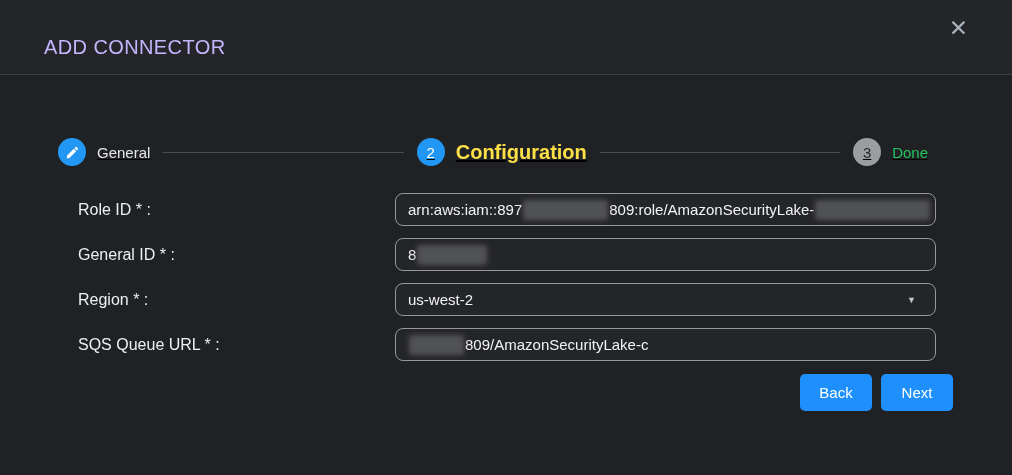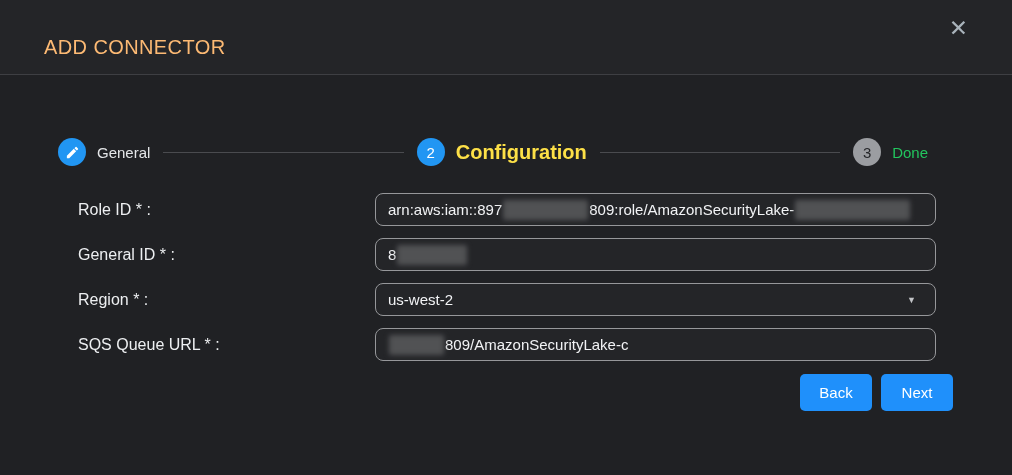--- a/index.html
+++ b/index.html
@@ -1,38 +1,38 @@
 <!DOCTYPE html>
 <html><head>
 <meta charset="utf-8">
 <style>
   * { margin:0; padding:0; box-sizing:border-box; }
   html,body { width:1012px; height:475px; background:#202124; font-family:"Liberation Sans", sans-serif; overflow:hidden; }
   .dialog { position:relative; width:1012px; height:475px; background:#202124; }
 
   
   .header { position:relative; height:75px; background:#242528; border-bottom:1px solid #3e3f43; }
-  .title { position:absolute; left:44px; top:36px; font-size:20px; color:#fdba74; letter-spacing:0.4px; }
+  .title { position:absolute; left:44px; top:36px; font-size:20px; color:#c4b5fd; letter-spacing:0.4px; }
   .close { position:absolute; right:44px; top:17px; font-size:23px; color:#a9b3bb; cursor:pointer; line-height:1; font-weight:300; }
 
   
   .stepper { display:flex; align-items:center; margin:63px 84px 0 58px; }
-  .step { display:flex; align-items:center; flex-shrink:0; }
+  .step { display:flex; align-items:center; flex-shrink:0;text-decoration:underline; }
   .circle { width:28px; height:28px; border-radius:50%; display:flex; align-items:center; justify-content:center; font-size:15px; flex-shrink:0; }
   .circle.blue { background:#2196f3; color:#fff; }
   .circle.gray { background:#9b9da1; color:#26272a; }
   .slabel { margin-left:11px; font-size:15px; color:#e4e6e8; white-space:nowrap; }
   .slabel.active { font-weight:bold; font-size:20px; color:#fde047; }
   .slabel.pending { color:#22c55e; }
   .connector { flex:1; height:1px; background:#4a4b4f; margin:0 13px; }
   .pencil-svg { width:15px; height:15px; display:block; }
 
   
   .form { margin-top:27px; }
-  .row { display:flex; align-items:center; height:33px; margin:0 76px 12px 78px; }
+  .row { display:flex; align-items:center; height:33px; margin:0 76px 12px 78px;gap:20px; }
   .row label { width:297px; flex-shrink:0; color:#edeff1; font-size:16px; }
   .field { flex:1; height:33px; border:1px solid #96979a; border-radius:8px; background:#242528; display:flex; align-items:center; padding:4px 12px; color:#f2f3f5; font-size:15px; white-space:nowrap; overflow:hidden; position:relative; }
   .redact { display:inline-block; height:20px; background:#515254; filter:blur(2.5px); border-radius:2px; margin:0 1px; flex-shrink:0; }
   .w85 { width:85px; } .w115 { width:115px; } .w70 { width:70px; } .w55 { width:55px; }
   .caret { position:absolute; right:19px; top:50%; transform:translateY(-50%); font-size:9px; color:#c3c5c8; pointer-events:none; }
 
   
   .btn-row { display:flex; justify-content:flex-end; gap:9px; margin:13px 59px 0 0;align-items:center; }
   .btn { min-width:72px; height:37px; background:#1f90fb; color:#fff; border:none; border-radius:5px; font-size:15px; font-family:"Liberation Sans", sans-serif; cursor:pointer; padding:0 16px; }
 </style>

